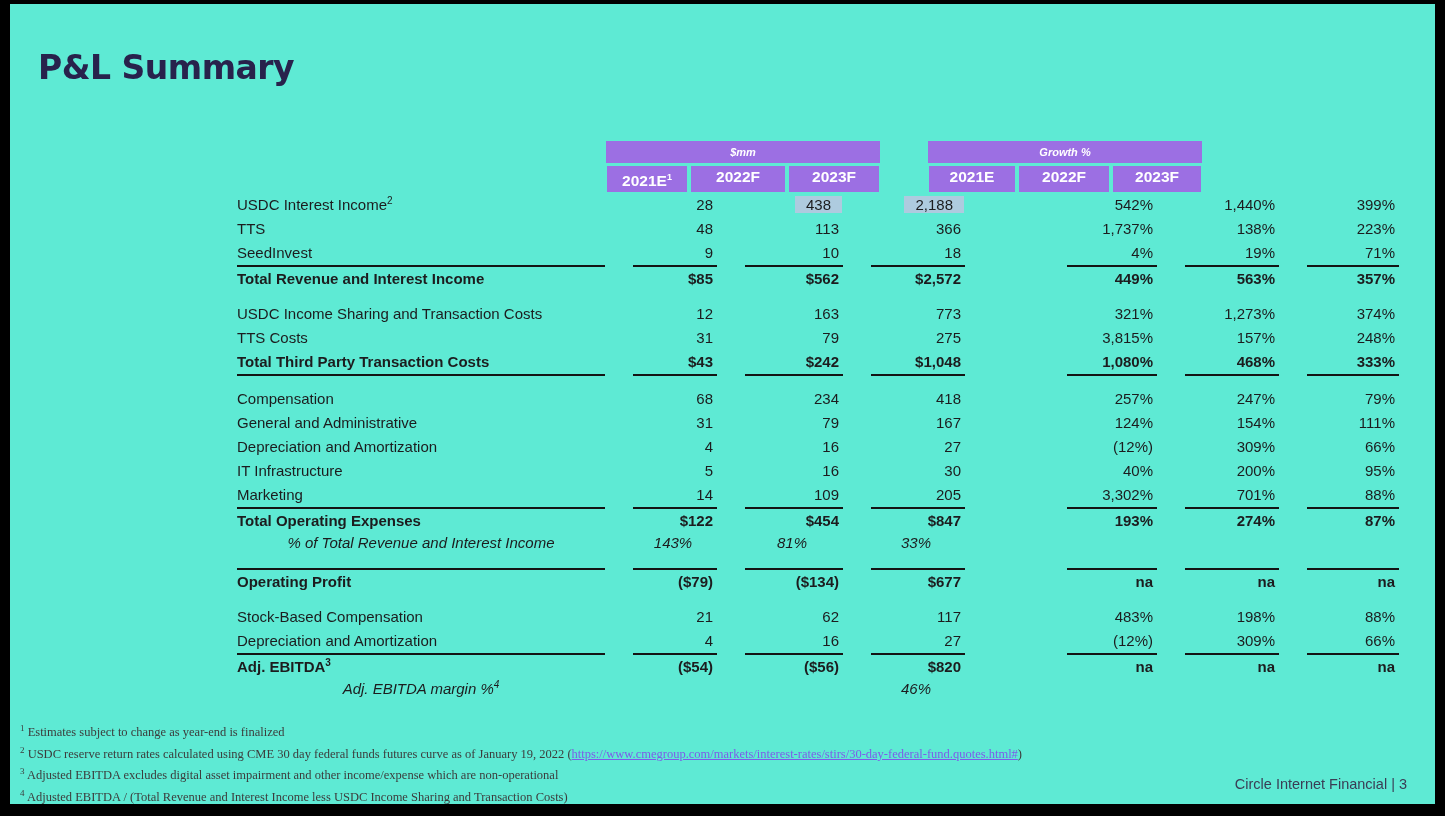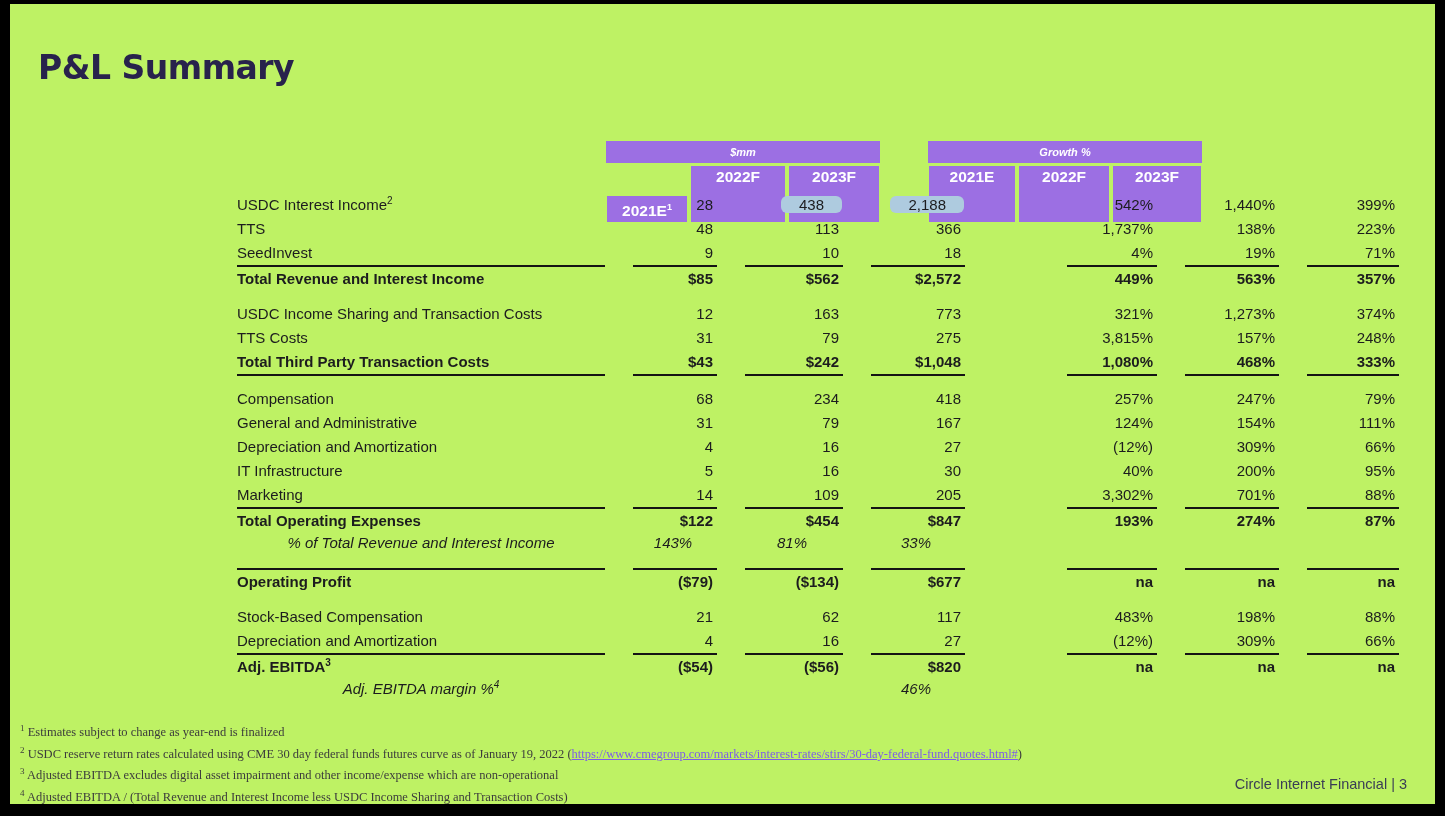--- a/index.html
+++ b/index.html
@@ -11,21 +11,21 @@
     --fnink:#3c3c3c;
     --footer:#3a3d55;
     --rule:#141414;
   }
   html,body{margin:0;padding:0;}
   body{
     width:1445px;height:816px;box-sizing:border-box;
     border:solid #000;border-width:4px 10px 12px 10px;
     background:#fff;font-family:"Liberation Sans",sans-serif;
   }
-  .page{position:relative;width:1425px;height:800px;background:#bef264;overflow:hidden;}
+  .page{position:relative;width:1425px;height:800px;background:#5eead4;overflow:hidden;}
   .title{
     position:absolute;left:28px;top:44px;margin:0;
     font-family:"DejaVu Sans",sans-serif;font-size:33px;font-weight:bold;
     color:var(--title);letter-spacing:-0.5px;
   }
   .pnl{position:absolute;left:227px;top:137px;width:966px;}
   .h-row,.t-row{display:grid;grid-template-columns:368px 84px 98px 94px 46px 90px 94px 92px;}
   .h-row{height:22px;margin-bottom:3px;}
   .h-row.cols{margin-bottom:5px;}
   .h-group{
@@ -40,21 +40,21 @@
   .t-row{height:24px;gap:28px;}
   .cell{font-size:15px;color:var(--ink);line-height:24px;white-space:nowrap;overflow:visible;}
   .lab{text-align:left;}
   .val{text-align:right;padding-right:4px;}
   .total .cell{font-weight:bold;}
   .italic .cell{font-style:italic;text-align:center;}
   .rt{border-top:2px solid var(--rule);}
   .rb{border-bottom:2px solid var(--rule);}
   .spacer{height:13px;}
   .cell sup{font-size:10px;line-height:0;}
-  .hl{background:var(--hl);padding:0 18px;margin:0 -3px;border-radius:6px;}
+  .hl{background:var(--hl);padding:0 11px;margin:0 -3px;}
   .footnotes{
     position:absolute;left:10px;top:716px;
     font-size:12.5px;color:var(--fnink);line-height:17.5px;white-space:nowrap;font-family:Liberation Serif, serif;
   }
   .footnotes sup{font-size:9px;}
   .footnotes a{color:var(--link);text-decoration:underline;text-align:center;}
   .footer{
     position:absolute;right:28px;top:772px;
     font-size:14.5px;color:var(--footer);
   }
@@ -63,21 +63,21 @@
 <body>
 
 <div class="page">
   <h1 class="title">P&amp;L Summary</h1>
   <div class="pnl" id="pnl">
       <div class="h-row">
         <div class="h-group" style="grid-column: 2 / 5;">$mm</div>
         <div class="h-group" style="grid-column: 6 / 9;">Growth %</div>
       </div>
       <div class="h-row cols">
-        <div class="h-col" style="grid-column: 2; margin-top: 30px;">2021E<sup>1</sup></div>
+        <div class="h-col" style="grid-column: 2;">2021E<sup>1</sup></div>
         <div class="h-col" style="grid-column: 3;">2022F</div>
         <div class="h-col" style="grid-column: 4;">2023F</div>
         <div class="h-col" style="grid-column: 6;">2021E</div>
         <div class="h-col" style="grid-column: 7;">2022F</div>
         <div class="h-col" style="grid-column: 8;">2023F</div>
       </div>
       <div class="t-row">
         <div class="cell lab">USDC Interest Income<sup>2</sup></div>
         <div class="cell val">28</div>
         <div class="cell val"><span class="hl">438</span></div>

